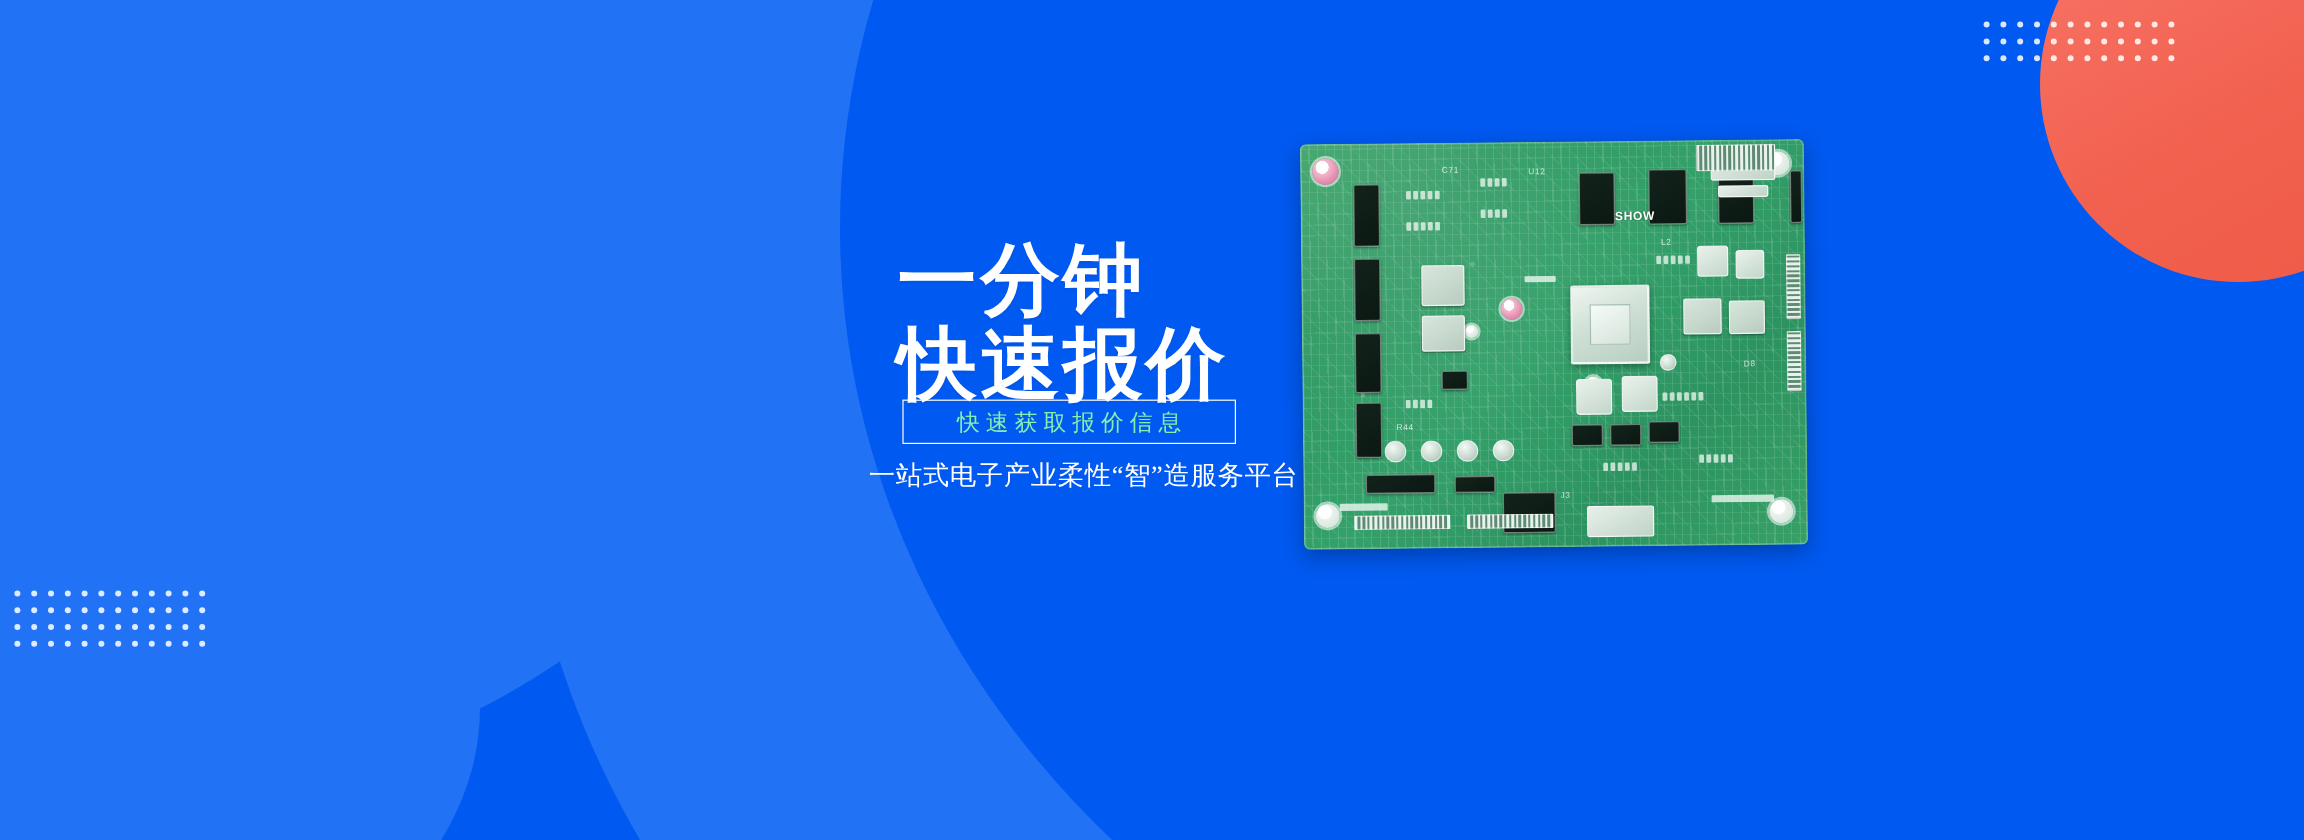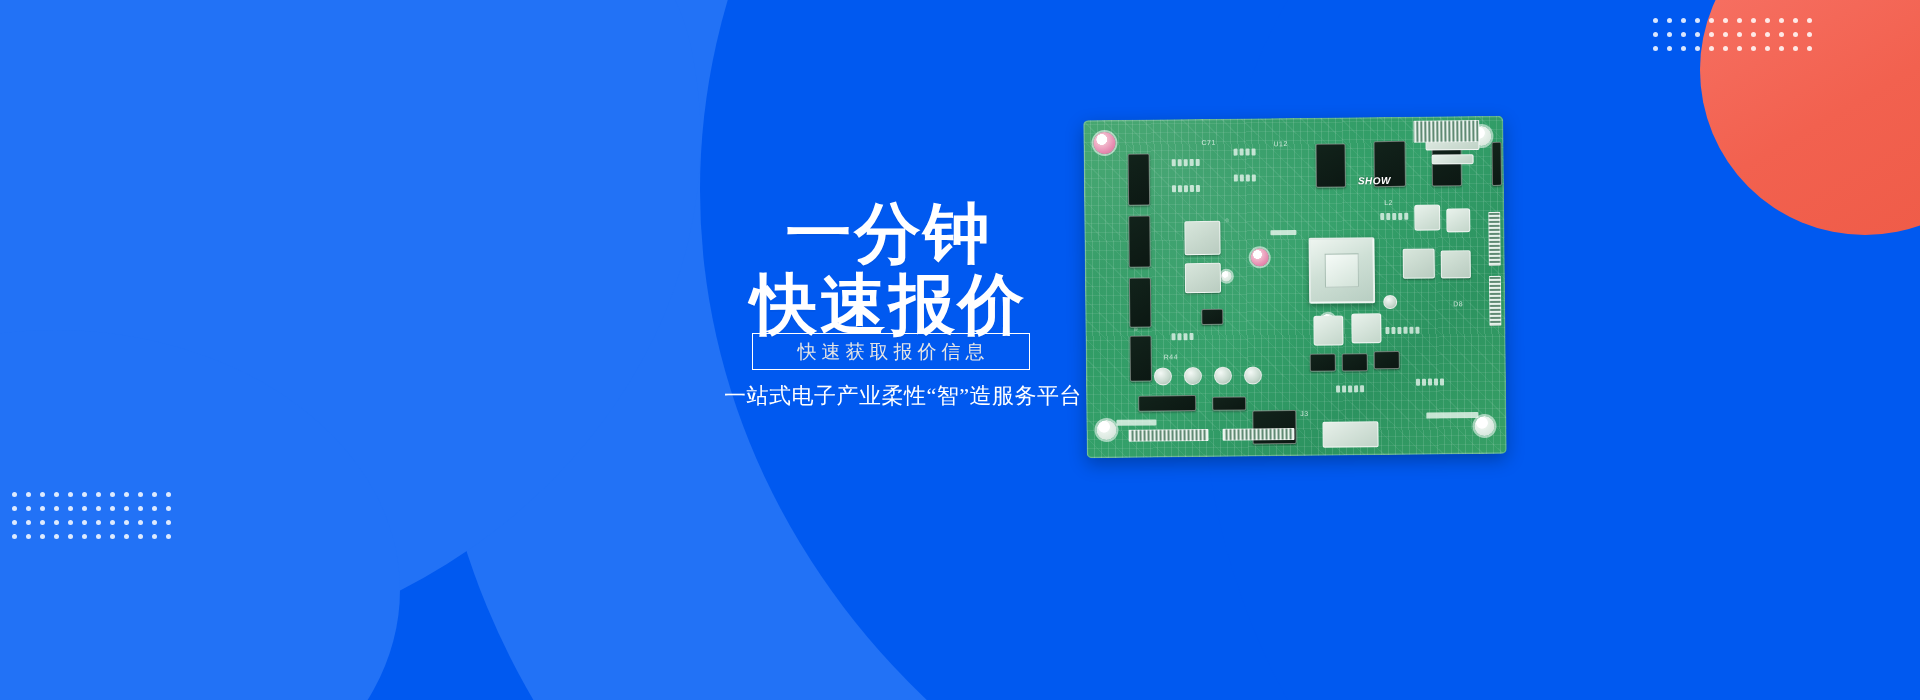--- a/index.html
+++ b/index.html
@@ -114,21 +114,21 @@
     -webkit-text-stroke:1.5px rgba(255,255,255,.34);
     white-space:nowrap;
     user-select:none;
   }
 
   .headline {
     position:absolute;
     left:748px;
     top:200px;
     width:282px;
-    text-align:center;
+    text-align:left;
   }
   .headline .l1, .headline .l2 {
     display:block;
     font-size:66px;
     font-weight:800;
     color:#ffffff;
     line-height:1.02;
     letter-spacing:3px;
     text-shadow:0 2px 0 rgba(0,0,0,.03);
   }
@@ -137,21 +137,21 @@
   .badge {
     position:absolute;
     left:752px;
     top:333px;
     width:278px;
     height:37px;
     border:1px solid #ffffff;
     display:flex;
     align-items:center;
     justify-content:center;
-    color:#e5e5e5;
+    color:#86efac;
     font-size:19px;
     letter-spacing:5px;
     text-indent:5px;
     font-weight:500;
   }
 
   .subtitle {
     position:absolute;
     left:686px;
     top:381px;
@@ -518,21 +518,21 @@
           <s></s>
           <s></s>
           <s></s>
           <s></s>
         </div>
 
       <div class="pad" style="left:30px;  top:300px; width:40px; height:6px;"></div>
       <div class="pad" style="left:340px; top:296px; width:52px; height:6px;"></div>
       <div class="pad" style="left:186px; top:112px; width:26px; height:5px;"></div>
 
-      <div class="showlogo" style="left:274px; top:58px;font-style:italic;">SHOW</div>
+      <div class="showlogo" style="left:262px; top:58px;">SHOW</div>
       <div class="label" style="left:118px; top:20px;">C71</div>
       <div class="label" style="left:190px; top:22px;">U12</div>
       <div class="label" style="left:78px;  top:234px;">R44</div>
       <div class="label" style="left:214px; top:292px;">J3</div>
       <div class="label" style="left:368px; top:184px;">D8</div>
       <div class="label" style="left:300px; top:82px;">L2</div>
     </div>
   </div>
 
   <div class="content">

